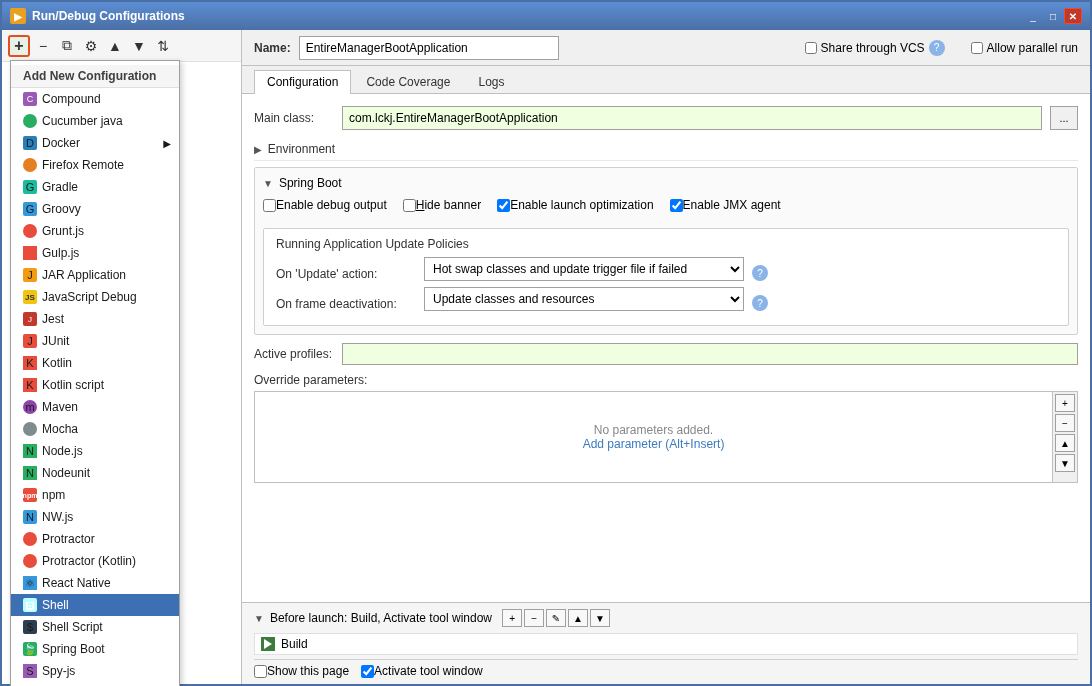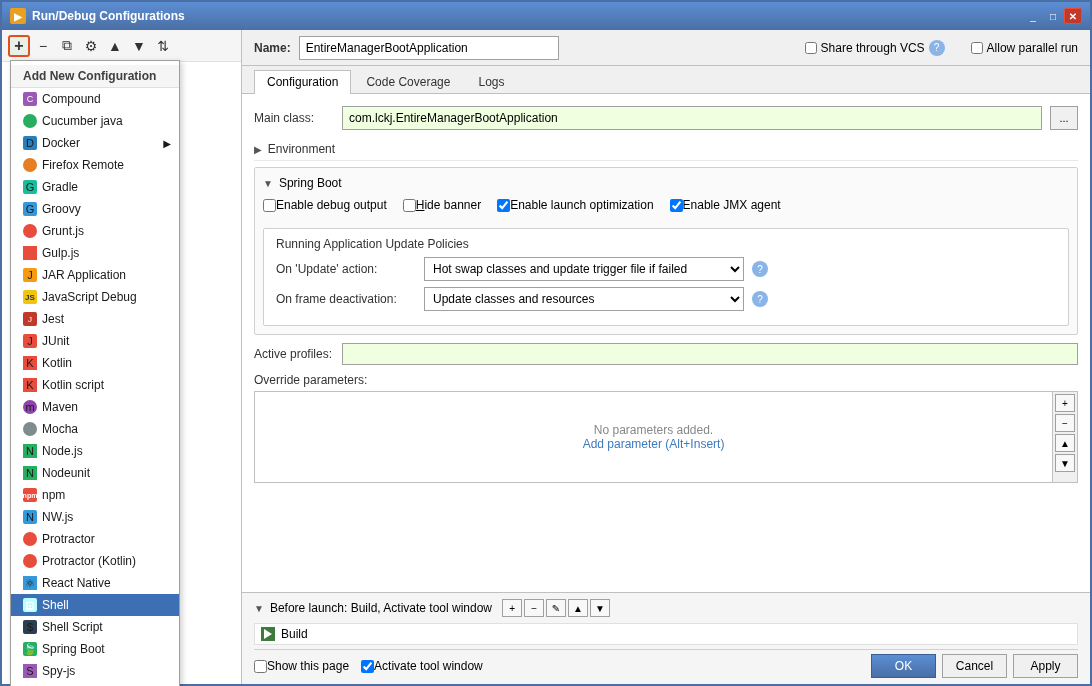--- a/index.html
+++ b/index.html
@@ -377,21 +377,21 @@
 
     .policy-title {
       font-size: 12px;
       color: #333;
       margin-bottom: 6px;
       font-weight: normal;
     }
 
     .policy-row {
       display: flex;
-      align-items: center;
+      align-items: flex-end;
       gap: 8px;
       margin-bottom: 6px;
     }
 
     .policy-label {
       min-width: 140px;
       font-size: 12px;
       color: #333;
     }
 
@@ -881,22 +881,17 @@
           <div class="footer-checks">
             <div class="cb-item">
               <input type="checkbox" style="">
               <label>Show this page</label>
             </div>
             <div class="cb-item">
               <input type="checkbox" checked="" style="">
               <label>Activate tool window</label>
             </div>
           </div>
-          <div class="footer-btns">
-            <button class="dialog-btn default">OK</button>
-            <button class="dialog-btn">Cancel</button>
-            <button class="dialog-btn">Apply</button>
-          </div>
         </div>
       </div>
     </div>
   </div>
 </div>
 
 </body></html>

